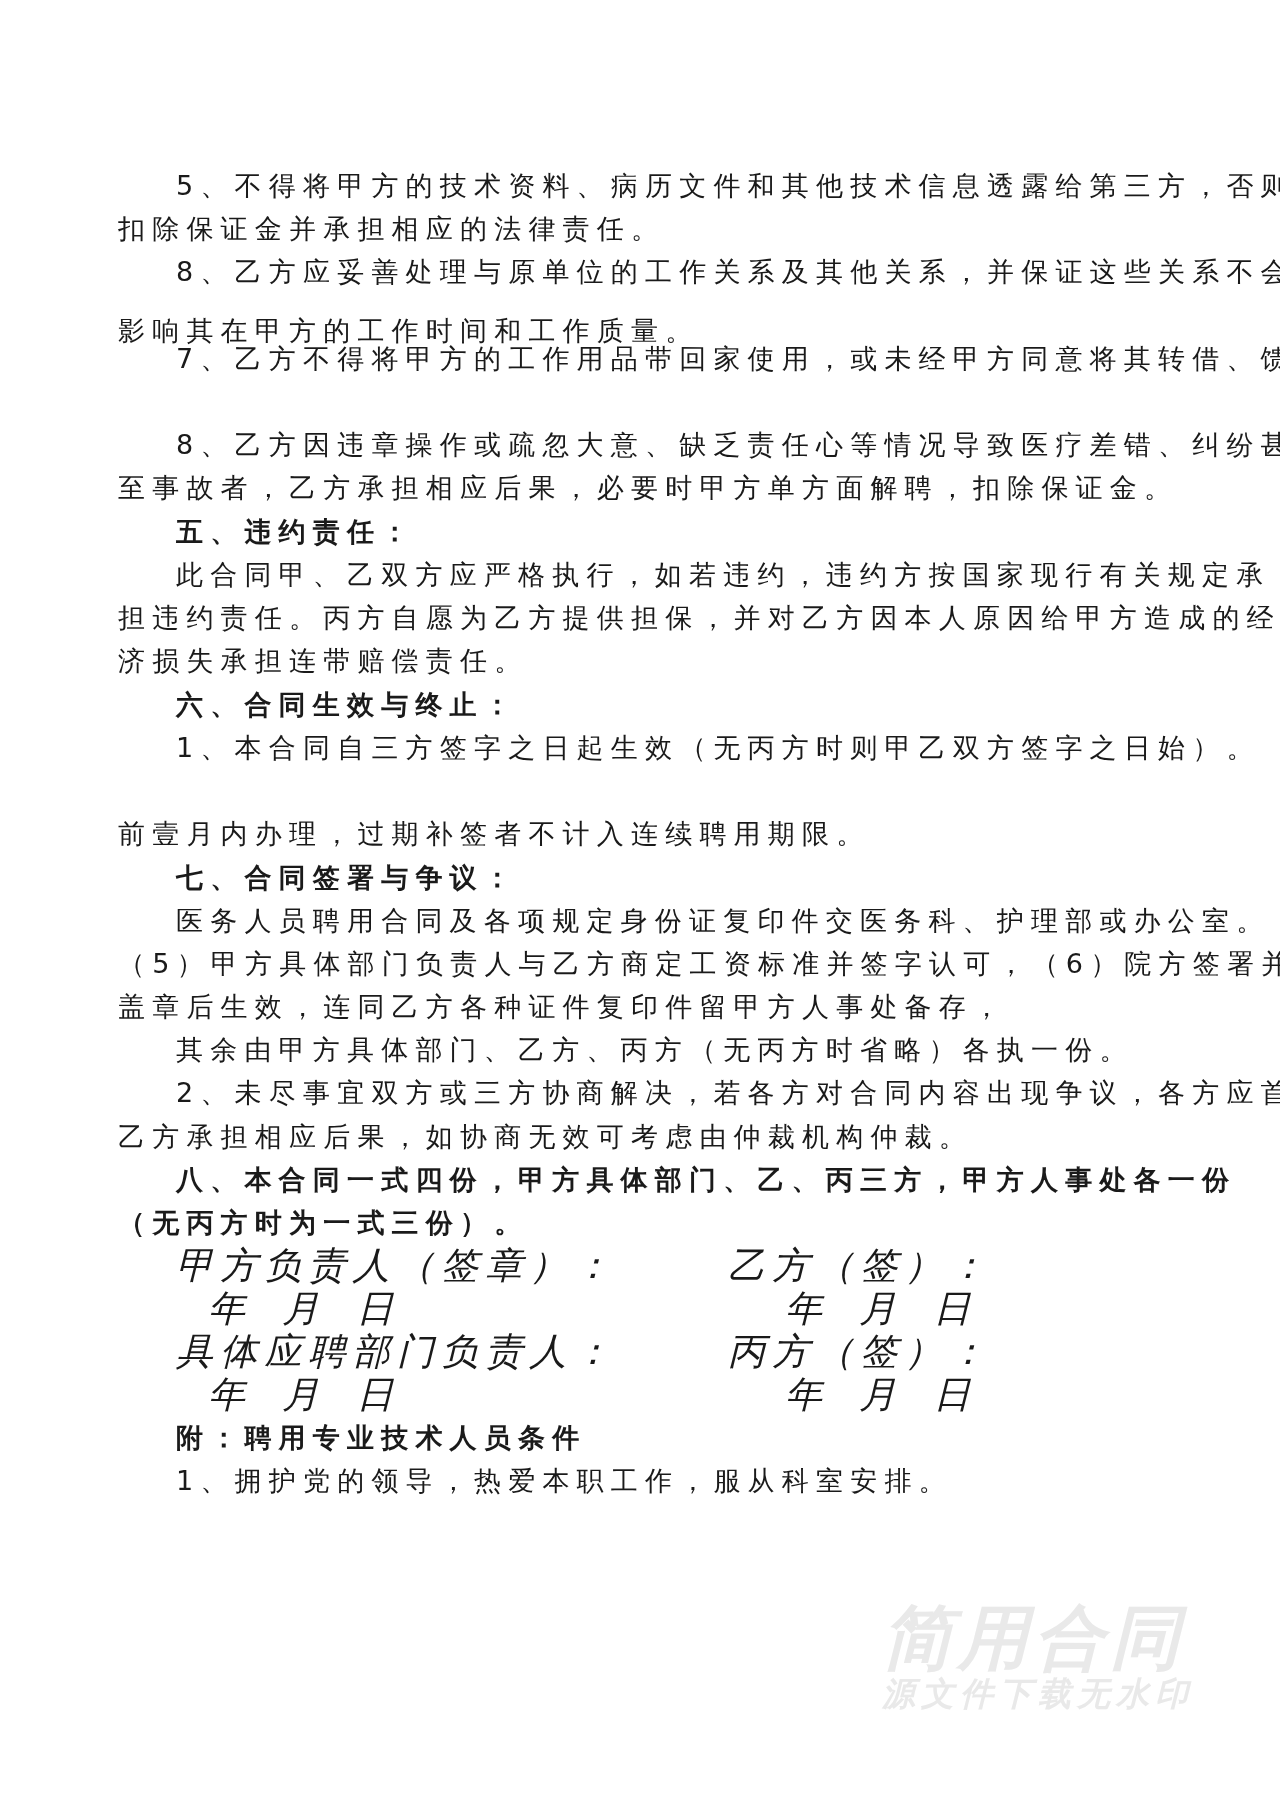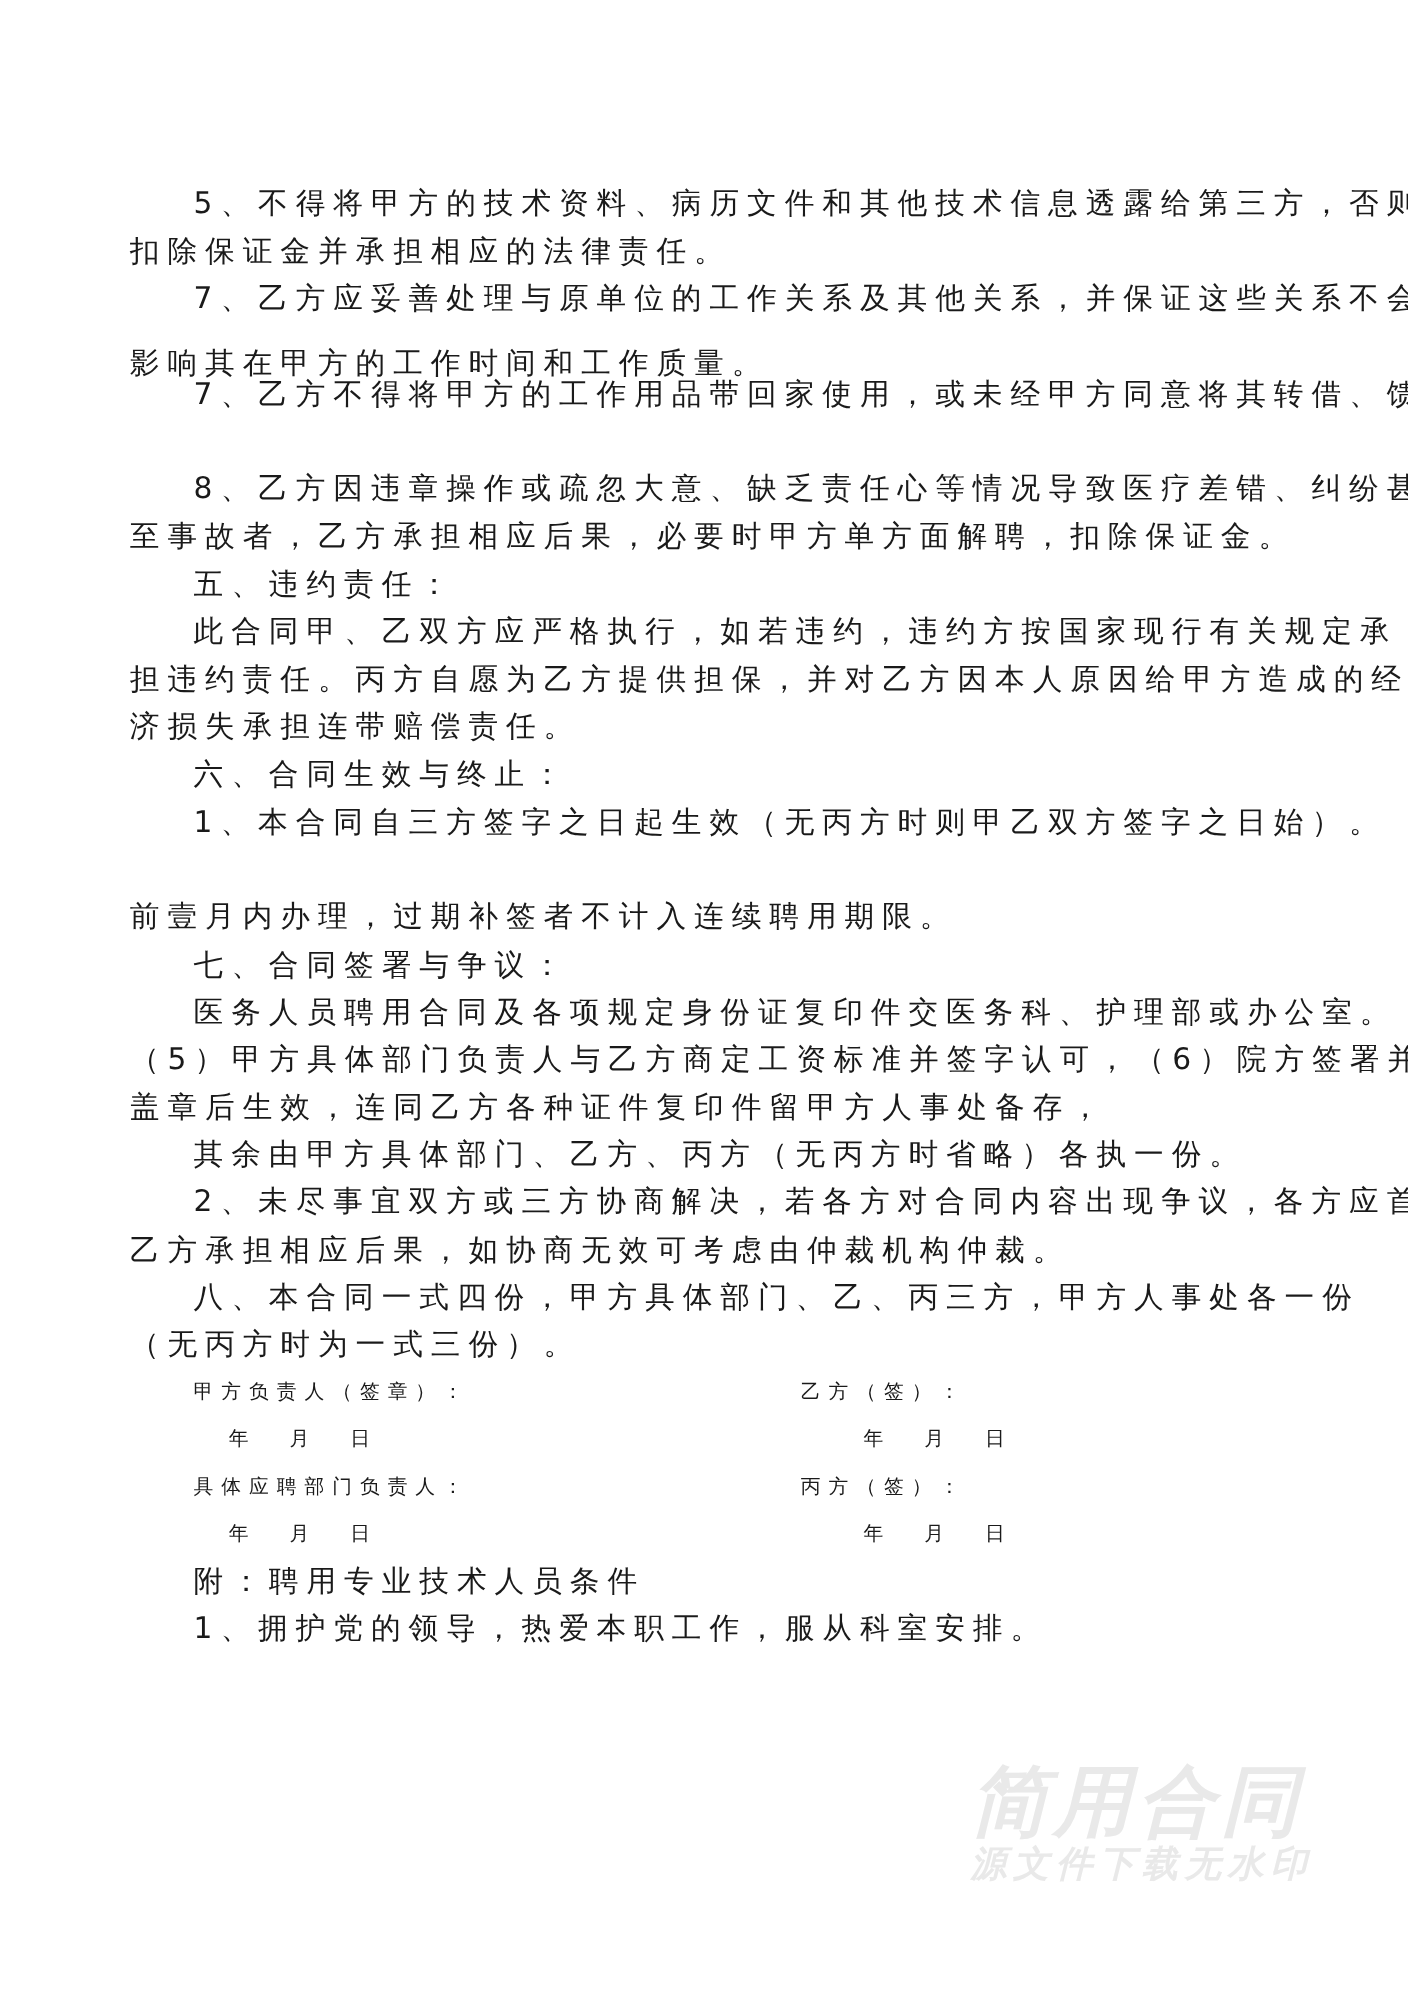--- a/index.html
+++ b/index.html
@@ -2,36 +2,36 @@
 <html><head>
   <meta charset="utf-8">
   <style>
     html, body { margin: 0; padding: 0; background: #ffffff; }
     body { width: 1280px; height: 1810px; position: relative; overflow: hidden;
            font-family: "DejaVu Sans", "Liberation Sans", sans-serif; color: #1a1a1a; }
     .page { position: absolute; left: 0; top: 0; width: 1140px; height: 1810px; }
     .ln { position: absolute; left: 118px; width: 1040px; height: 43px; line-height: 43px;
           font-size: 27px; letter-spacing: 7.2px; white-space: nowrap; }
     .ind { left: 176px; }
-    .bold { font-weight: normal; }
-    .sig { position: absolute; height: 43px; line-height: 43px; font-size: 18px;
-           letter-spacing: 7.2px; white-space: nowrap; }
+    .bold { font-weight: bold; }
+    .sig { position: absolute; height: 43px; line-height: 43px; font-size: 37px;
+           letter-spacing: 7.2px; white-space: nowrap; font-style: italic; }
     .date span { display: inline-block; }
     .wm { position: absolute; color: #e9e9e9; font-weight: bold; font-style: italic; white-space: nowrap; }
     .wm1 { left: 882px; top: 1592px; font-size: 70px; letter-spacing: 6px; }
     .wm2 { left: 882px; top: 1672px; font-size: 33px; letter-spacing: 6px; }
   </style>
 </head>
 <body>
 
 <div class="page">
 
   <div class="ln ind" style="top:164px">5、不得将甲方的技术资料、病历文件和其他技术信息透露给第三方，否则</div>
   <div class="ln" style="top:207px">扣除保证金并承担相应的法律责任。</div>
-  <div class="ln ind" style="top:250px">7、乙方应妥善处理与原单位的工作关系及其他关系，并保证这些关系不会</div>
+  <div class="ln ind" style="top:250px">8、乙方应妥善处理与原单位的工作关系及其他关系，并保证这些关系不会</div>
   <div class="ln" style="top:309px">影响其在甲方的工作时间和工作质量。</div>
   <div class="ln ind" style="top:337px">7、乙方不得将甲方的工作用品带回家使用，或未经甲方同意将其转借、馈</div>
   <div class="ln ind" style="top:423px">8、乙方因违章操作或疏忽大意、缺乏责任心等情况导致医疗差错、纠纷甚</div>
   <div class="ln" style="top:466px">至事故者，乙方承担相应后果，必要时甲方单方面解聘，扣除保证金。</div>
 
   <div class="ln ind bold" style="top:510px">五、违约责任：</div>
   <div class="ln ind" style="top:553px">此合同甲、乙双方应严格执行，如若违约，违约方按国家现行有关规定承</div>
   <div class="ln" style="top:596px">担违约责任。丙方自愿为乙方提供担保，并对乙方因本人原因给甲方造成的经</div>
   <div class="ln" style="top:639px">济损失承担连带赔偿责任。</div>
 

